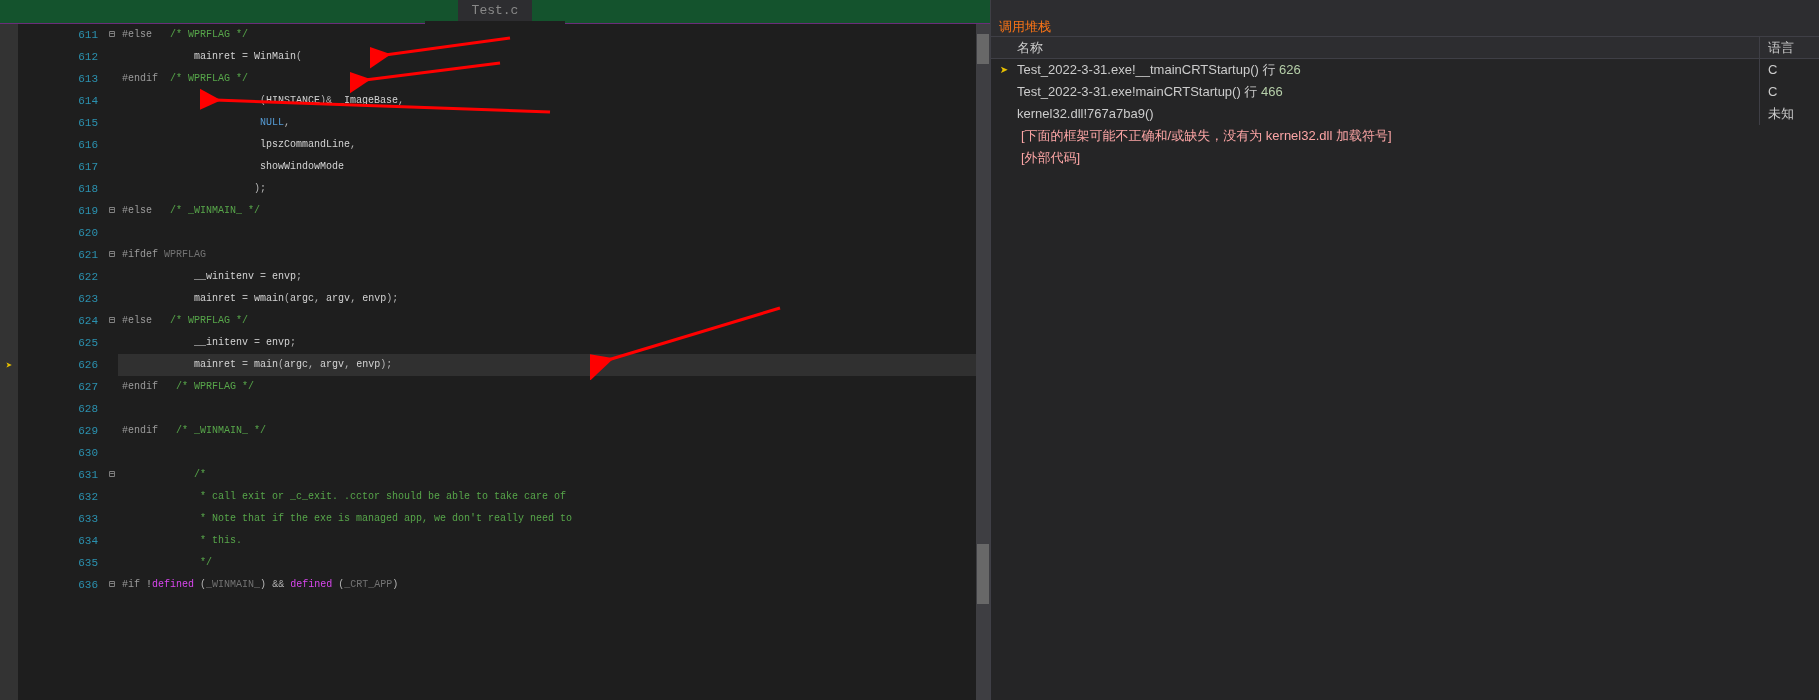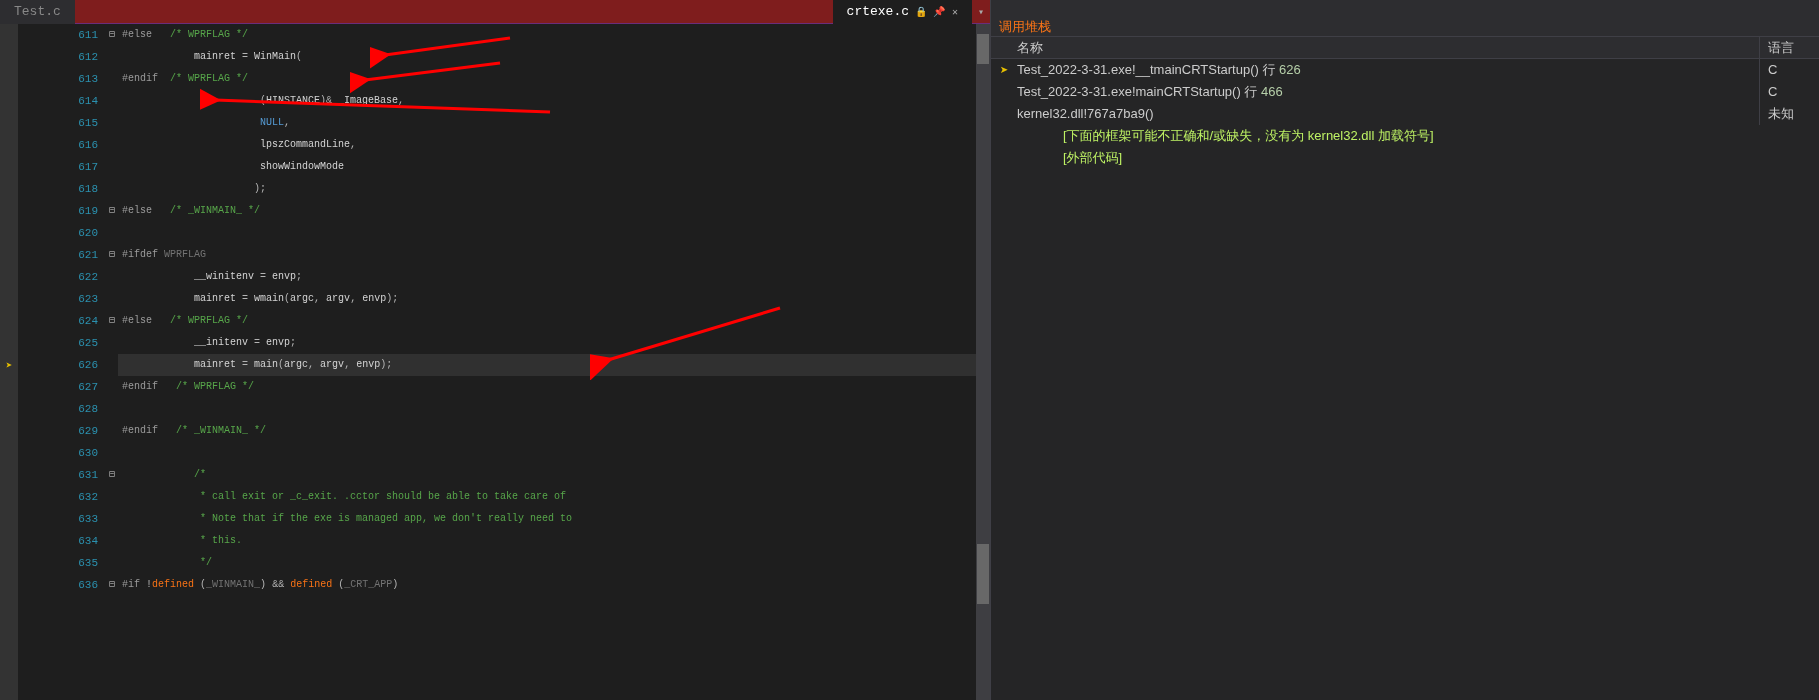--- a/index.html
+++ b/index.html
@@ -1,55 +1,55 @@
 <!DOCTYPE html>
 <html><head>
 <meta charset="utf-8">
 <style>
 * { margin:0; padding:0; box-sizing:border-box; }
 body { background:#1e1e1e; font-family:Consolas,'Courier New',monospace; font-size:14px; color:#d4d4d4; overflow:hidden; width:1819px; height:700px; display:flex; }
 .editor-pane { width:990px; height:700px; display:flex; flex-direction:column; background:#1e1e1e; position:relative; }
-.tabs { height:24px; background:#7f1d1d; display:flex; align-items:center; border-bottom:1px solid #6b2d7a; }
+.tabs { height:24px; background:#14532d; display:flex; align-items:center; border-bottom:1px solid #6b2d7a;flex-direction:column; }
 .tab { padding:3px 14px; color:#ccc; cursor:pointer; font-size:13px; height:24px; display:flex; align-items:center; gap:6px; }
 .tab.inactive { background:#2d2d30; color:#888; }
 .tab.active { background:#1e1e1e; color:#fff; }
 .tab-spacer { flex:1; }
 .tab .ic { font-size:10px; color:#aaa; }
 .code-area { flex:1; display:flex; overflow:hidden; background:#1e1e1e; position:relative; }
 .gutter { width:88px; text-align:right; padding-right:8px; color:#2b91af; user-select:none; background:#1e1e1e; }
 .gutter .ln { height:22px; line-height:22px; font-size:11px; }
 .fold-col { width:12px; background:#1e1e1e; }
 .fold-col .fm { height:22px; line-height:22px; font-size:10px; color:#a0a0a0; text-align:center; }
 .code-col { flex:1; background:#1e1e1e; position:relative; }
 .code-col .cl { height:22px; line-height:22px; white-space:pre; padding-left:4px; font-size:10px; }
 .cl.hl { background:#303030; }
 .bp-col { width:18px; background:#333333; }
 .bp-col .bp { height:22px; display:flex; align-items:center; justify-content:center; }
 .bp-arrow { color:#e8c000; font-size:11px; }
 .c-pp { color:#9b9b9b; }
 .c-cm { color:#57a64a; }
 .c-id { color:#d4d4d4; }
 .c-op { color:#b4b4b4; }
-.c-fn { color:#f97316; }
+.c-fn { color:#d946ef; }
 .c-kw { color:#569cd6; }
 .c-mc { color:#737373; }
 .scroll-ind { position:absolute; right:0; top:24px; width:14px; height:676px; background:#3e3e42; }
 .scroll-mark { position:absolute; right:1px; width:12px; height:30px; background:#686868; }
 .side-pane { flex:1; height:700px; background:#252526; border-left:1px solid #3f3f46; display:flex; flex-direction:column; font-family:'Microsoft YaHei','Segoe UI',sans-serif; font-size:13px; }
 .side-title { height:36px; background:#2d2d30; padding:18px 8px; color:#f97316; border-bottom:1px solid #3f3f46; }
 .side-header { display:flex; height:22px; background:#2d2d30; border-bottom:1px solid #3f3f46; color:#ccc; }
 .side-header .col1 { flex:1; padding:2px 8px 2px 26px; }
 .side-header .col2 { width:60px; padding:2px 8px; border-left:1px solid #3f3f46; }
 .stack-rows { flex:1; overflow:auto; }
 .stack-row { display:flex; height:22px; color:#ccc; }
 .stack-row .ic-cell { width:26px; text-align:center; line-height:22px; font-size:10px; }
 .stack-row .name-cell { flex:1; padding:2px 0; line-height:18px; overflow:hidden; text-overflow:ellipsis; white-space:nowrap; }
 .stack-row .lang-cell { width:60px; padding:2px 8px; border-left:1px solid #3f3f46; line-height:18px; }
 .stack-row.cur .ic-cell { color:#e8c000; }
-.stack-row.info { color:#bef264;margin-left:42px; }
+.stack-row.info { color:#fca5a5; }
 .stack-row.info .name-cell { padding-left:4px; }
 .line-num { color:#b5cea8; }
 .arrow { position:absolute; pointer-events:none; z-index:50; }
 </style>
 </head>
 <body>
 
 <div class="editor-pane">
   <div class="tabs">
     <div class="tab inactive">

